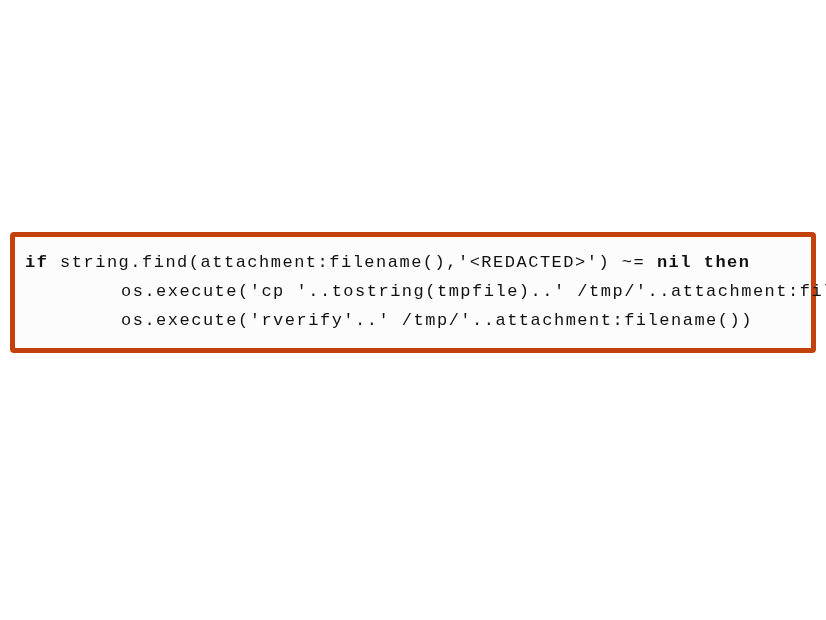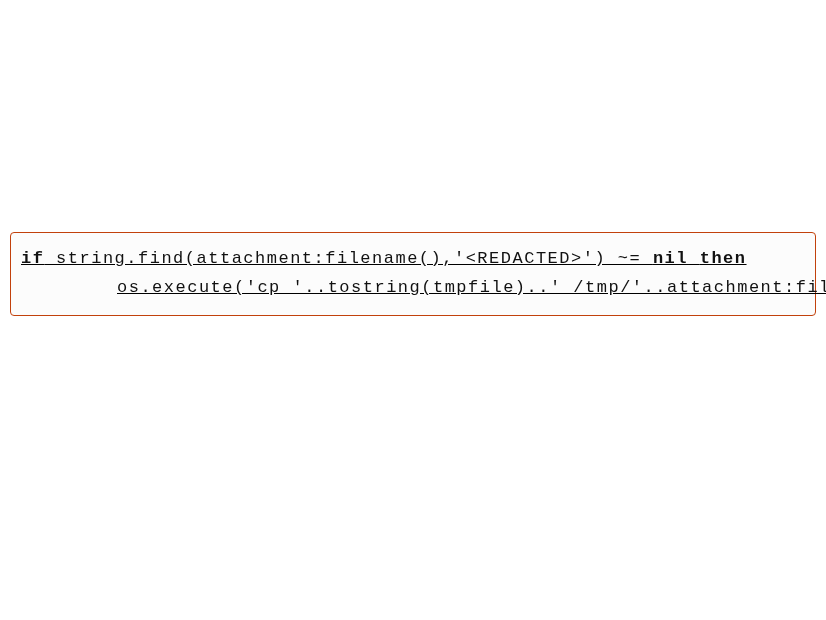--- a/index.html
+++ b/index.html
@@ -8,35 +8,35 @@
       height: 620px;
       background: #fff;
       position: relative;
       font-family: "MS Gothic", "Osaka-Mono", "Courier New", monospace;
     }
     .code-block {
       position: absolute;
       top: 232px;
       left: 10px;
       width: 806px;
-      border: 1px solid #c2410c;
+      border: 5px solid #c2410c;
       border-radius: 4px;
       background: #fcfcfc;
       padding: 12px 10px;
-      text-decoration: underline;
     }
     .code-line {
       font-size: 17px;
       line-height: 1.7;
       white-space: pre;
       letter-spacing: 1.5px;
       color: #111;
     }
     .indent1 { padding-left: 96px; }
     .bold-token { font-weight: 700; }
   </style>
 </head>
 <body>
 
 <div class="code-block">
   <div class="code-line"><span class="bold-token">if</span><span> string.find(attachment:filename(),'&lt;REDACTED&gt;') ~= </span><span class="bold-token">nil</span><span> </span><span class="bold-token">then</span></div>
   <div class="code-line indent1">os.execute('cp '..tostring(tmpfile)..' /tmp/'..attachment:filename())</div>
+  <div class="code-line indent1">os.execute('rverify'..' /tmp/'..attachment:filename())</div>
 </div>
 
 </body></html>

